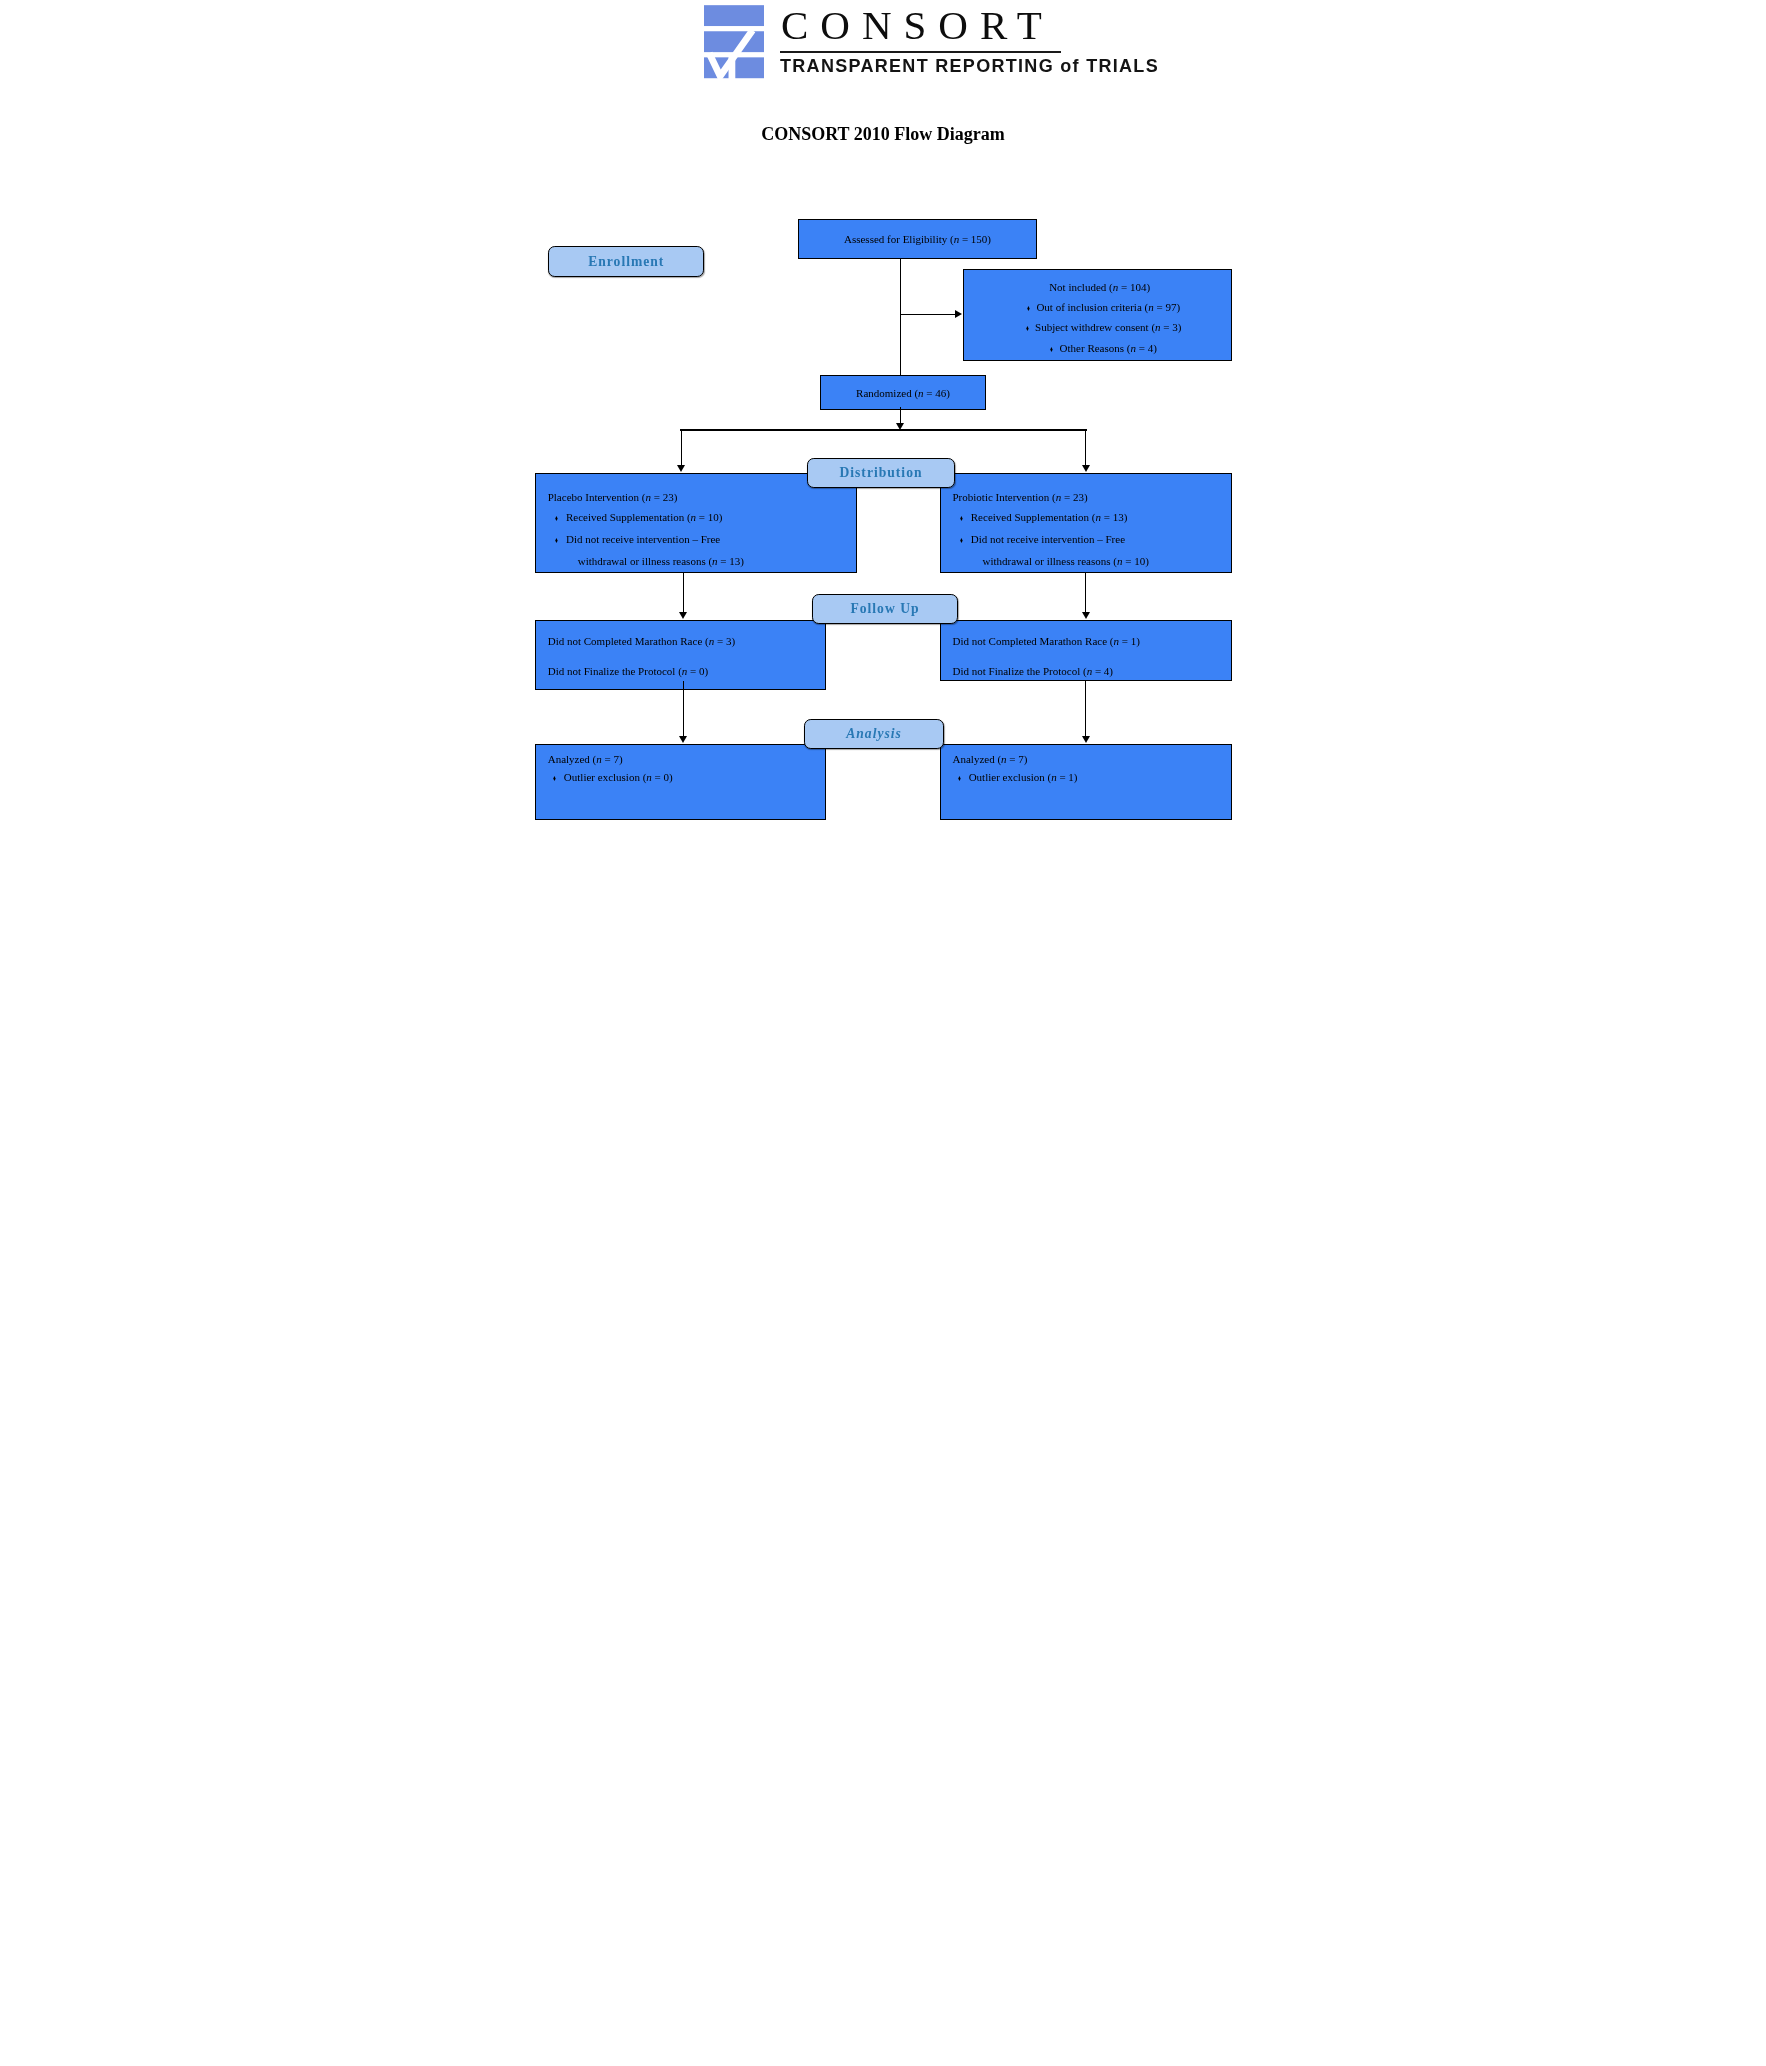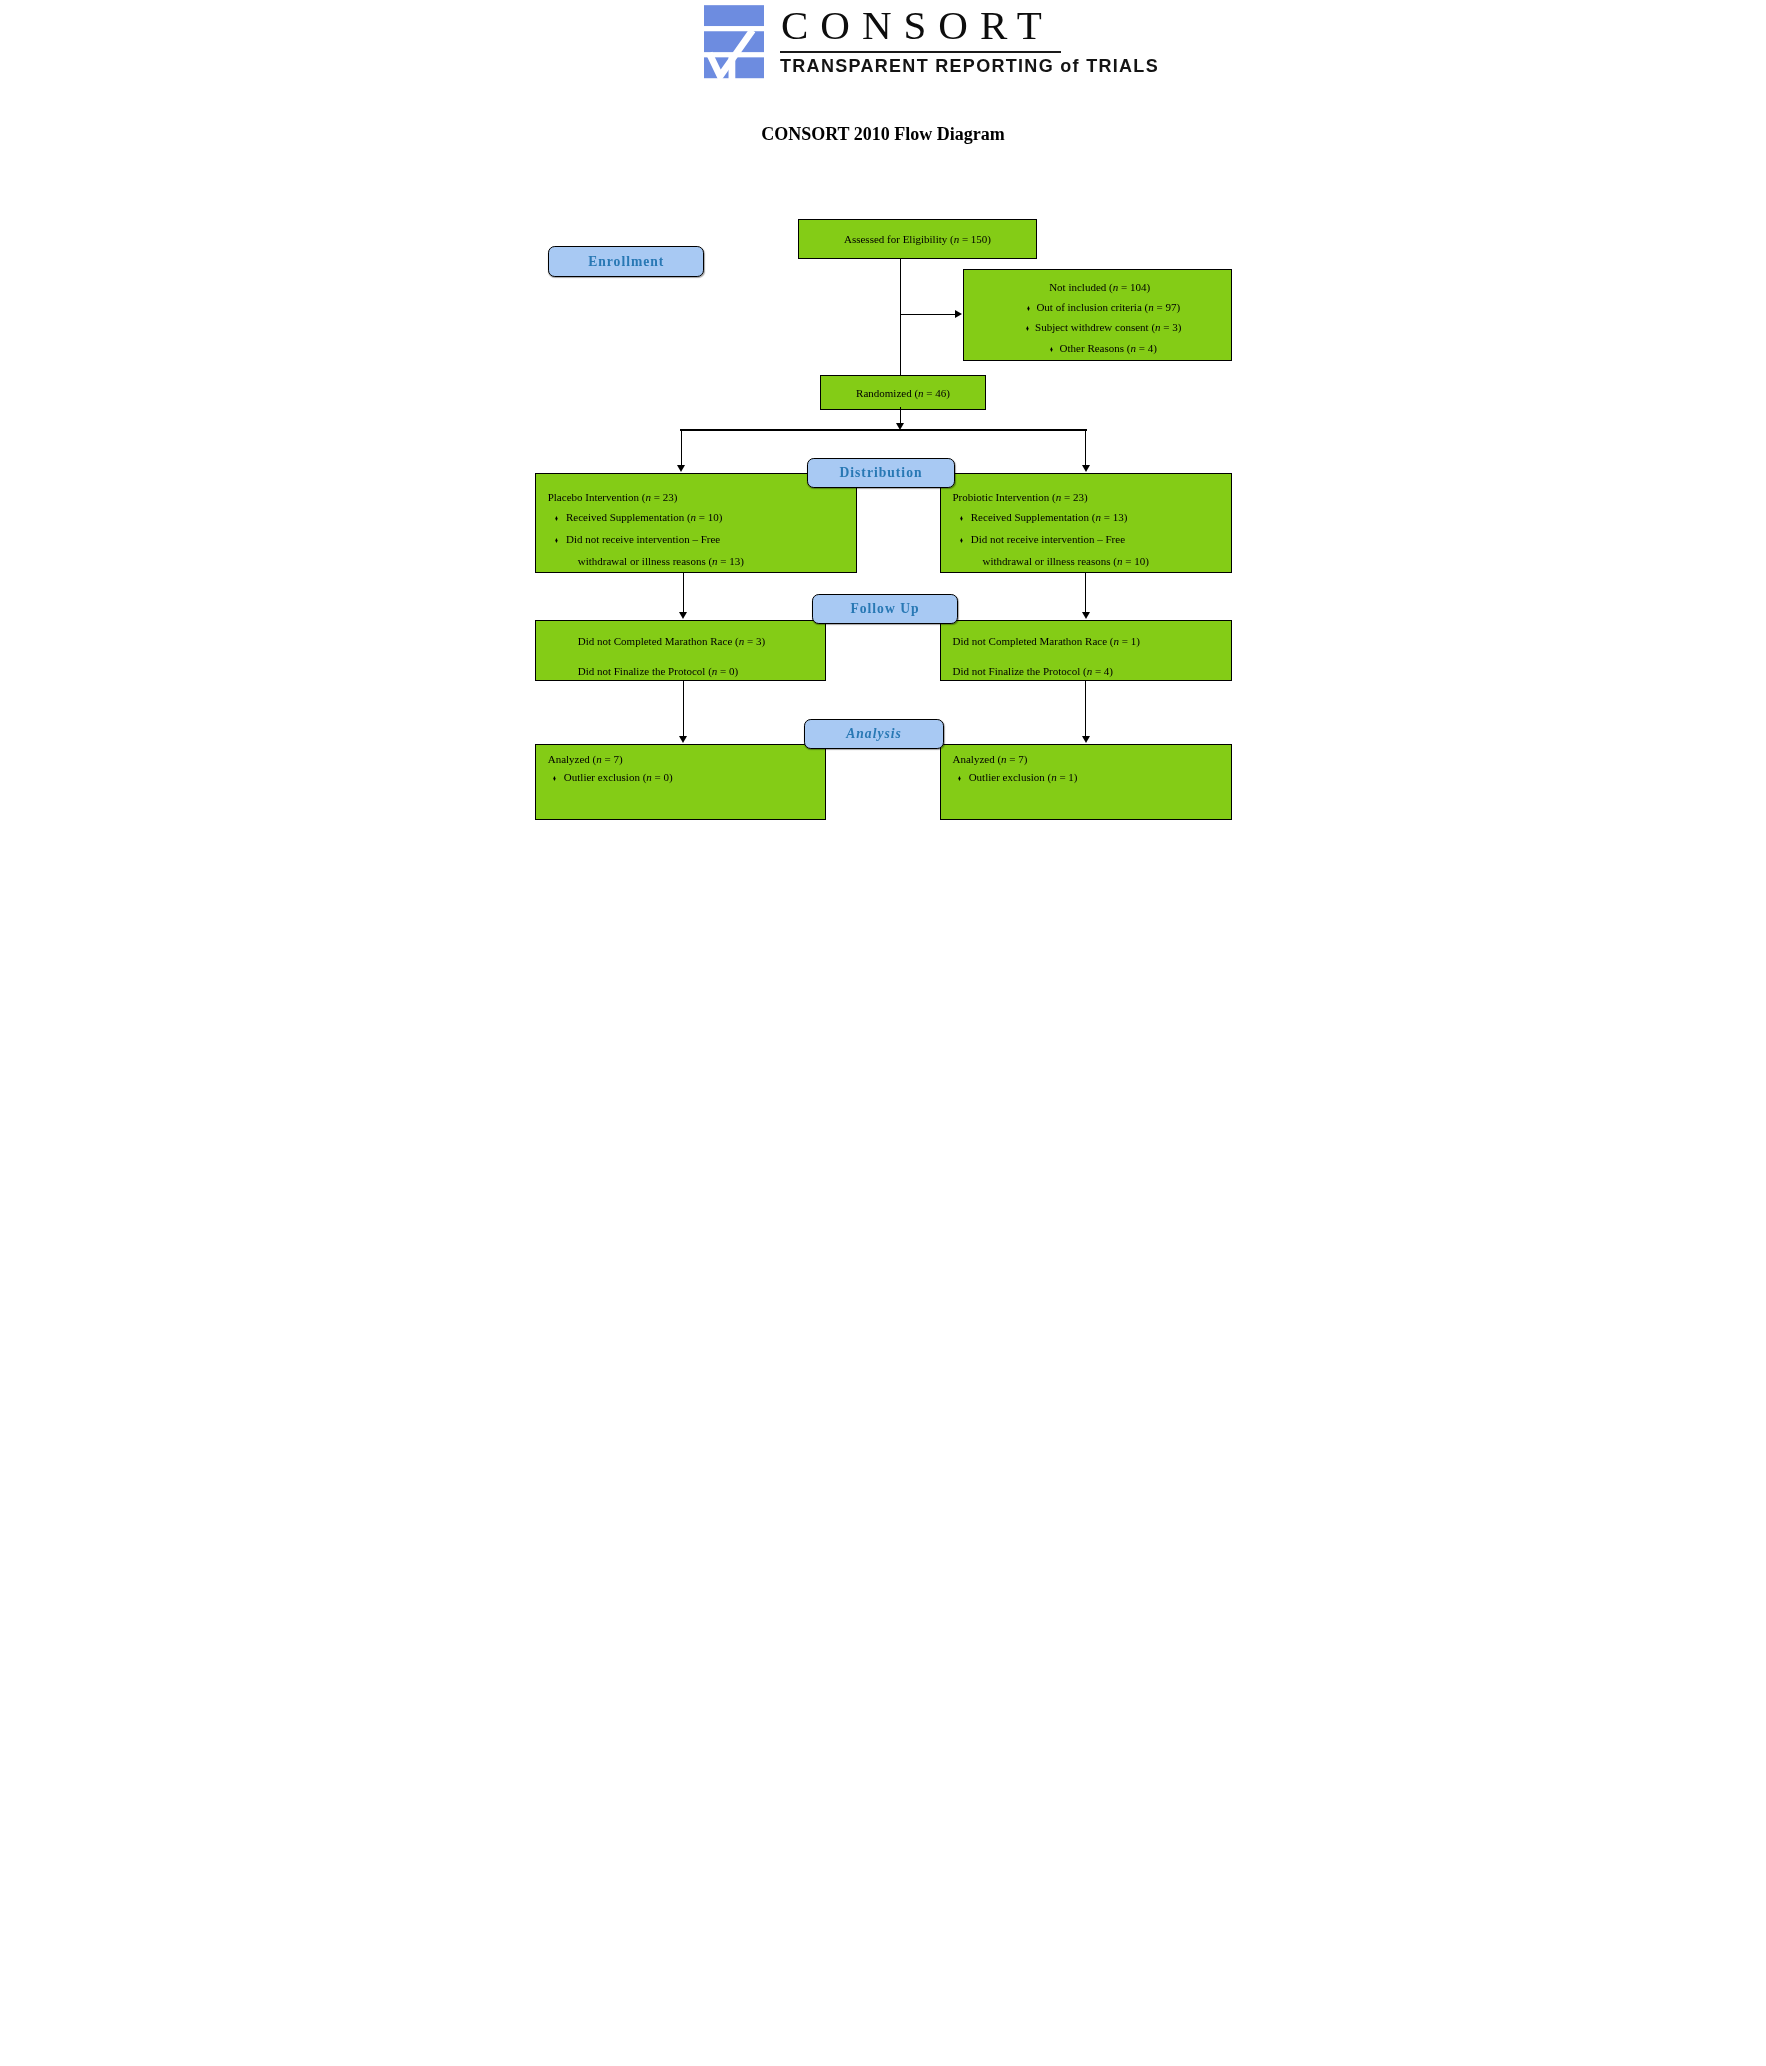--- a/index.html
+++ b/index.html
@@ -11,21 +11,21 @@
   .brand{position:absolute;left:251px;top:1px;width:293px;height:47px;
          font-size:41px;font-weight:400;letter-spacing:12px;color:#0d0d0d;white-space:nowrap;}
   .brand-rule{position:absolute;left:250px;top:51px;width:281px;height:2.1px;background:#1a1a1a;}
   .tagline{position:absolute;left:250px;top:56px;width:286px;
            font-family:"Liberation Sans","DejaVu Sans",sans-serif;
            font-size:18px;font-weight:bold;letter-spacing:1.3px;color:#141414;white-space:nowrap;}
   .page-title{position:absolute;left:0;top:124px;width:706px;text-align:center;
               font-size:18px;font-weight:bold;color:#000;}
 
   
-  .fbox{position:absolute;background:#84cc16;border:1.6px solid #000;box-sizing:border-box;font-size:11px;}
+  .fbox{position:absolute;background:#3b82f6;border:1.6px solid #000;box-sizing:border-box;font-size:11px;}
   .fbox.center{display:flex;align-items:center;justify-content:center;text-align:center;}
   .badge{position:absolute;background:#a8c9f3;border:1.6px solid #000;border-radius:6.8px;
          box-sizing:border-box;display:flex;align-items:center;justify-content:center;
          font-weight:bold;font-size:13.6px;letter-spacing:1px;color:#2878b4;
          box-shadow:0.5px 1px 1px rgba(0,0,0,0.35);z-index:5;}
   .vline,.hline{position:absolute;background:#000;z-index:1;}
   .vline{width:1px;}
   .hline{height:1px;}
   .hline.thick{height:2.1px;}
   .arr-down{position:absolute;width:0;height:0;border-left:4.2px solid transparent;
@@ -120,21 +120,21 @@
     </div>
   </div>
 
   <div class="badge" style="left:277px;top:458px;width:148px;height:30px;">Distribution</div>
 
   <div class="vline" style="left:153px;top:572px;height:40px;"></div>
   <div class="arr-down" style="left:149px;top:612px;"></div>
   <div class="vline" style="left:555px;top:572px;height:40px;"></div>
   <div class="arr-down" style="left:552px;top:612px;"></div>
 
-  <div class="fbox" style="left:5.2px;top:620px;width:291px;height:61px;padding-left:30px;">
+  <div class="fbox" style="left:5.2px;top:620px;width:291px;height:70px;">
     <div style="padding-top:12.6px;">
       <div class="fu-line">Did not Completed Marathon Race (<i>n</i> = 3)</div>
       <div class="fu-line">Did not Finalize the Protocol (<i>n</i> = 0)</div>
     </div>
   </div>
   <div class="fbox" style="left:410px;top:620px;width:292px;height:61px;">
     <div style="padding-top:12.6px;">
       <div class="fu-line">Did not Completed Marathon Race (<i>n</i> = 1)</div>
       <div class="fu-line">Did not Finalize the Protocol (<i>n</i> = 4)</div>
     </div>

